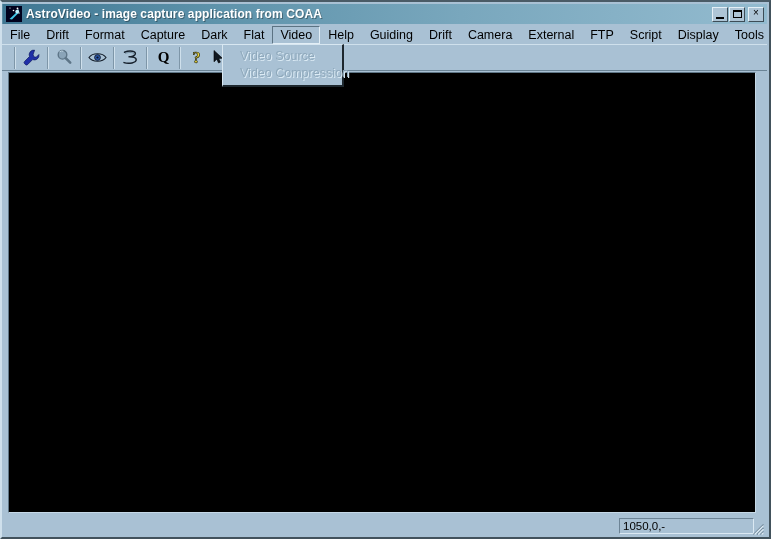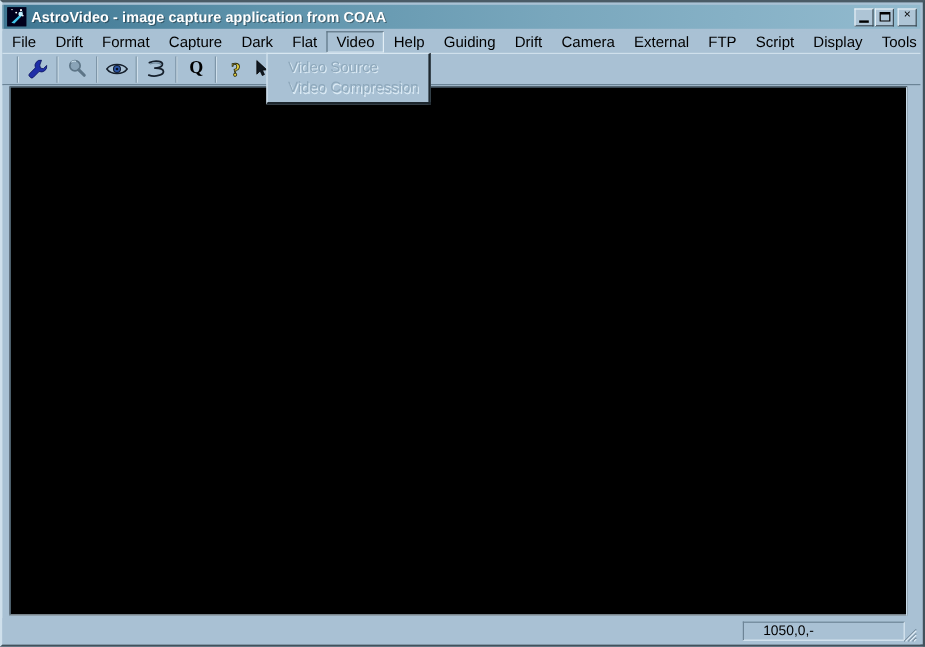--- a/index.html
+++ b/index.html
@@ -211,38 +211,38 @@
     margin-right: 13px;
     background: #a9c1d4;
     border-top: 1px solid #6d8496;
     border-left: 1px solid #6d8496;
     border-right: 1px solid #dbe9f3;
     border-bottom: 1px solid #dbe9f3;
     box-sizing: border-box;
     font-size: 11.5px;
     color: #000;
     line-height: 14px;
-    padding-left: 16px;
+    padding-left: 3px;
     white-space: nowrap;
     overflow: hidden;
   }
   .grip {
     position: absolute;
     right: 2px;
     bottom: 1px;
     width: 14px;
     height: 14px;
   }
 
   
   .dropdown {
     position: absolute;
     left: 222px;
     top: 44px;
-    width: 137px;
+    width: 122px;
     background: #a9c1d4;
     border-top: 1px solid #d8e7f1;
     border-left: 1px solid #d8e7f1;
     border-right: 2px solid #1d272e;
     border-bottom: 2px solid #1d272e;
     box-sizing: border-box;
     padding: 3px 0 3px 0;
     z-index: 50;
   }
   .dd-item {

